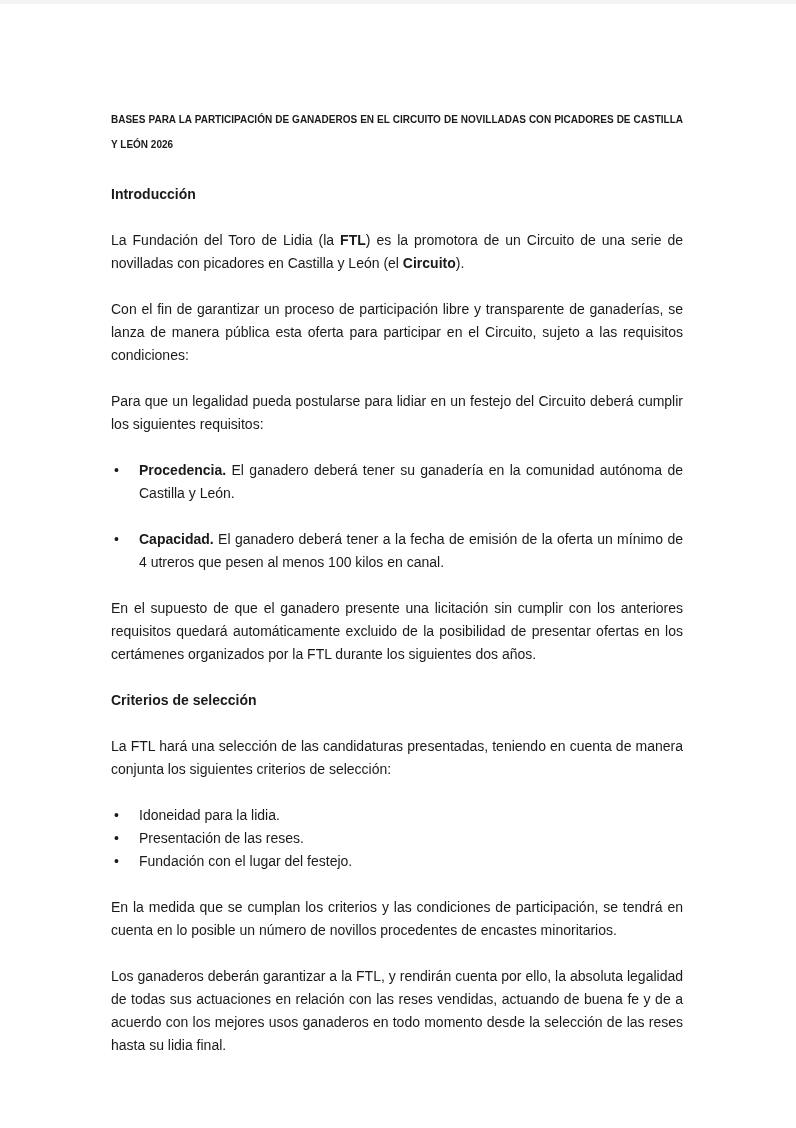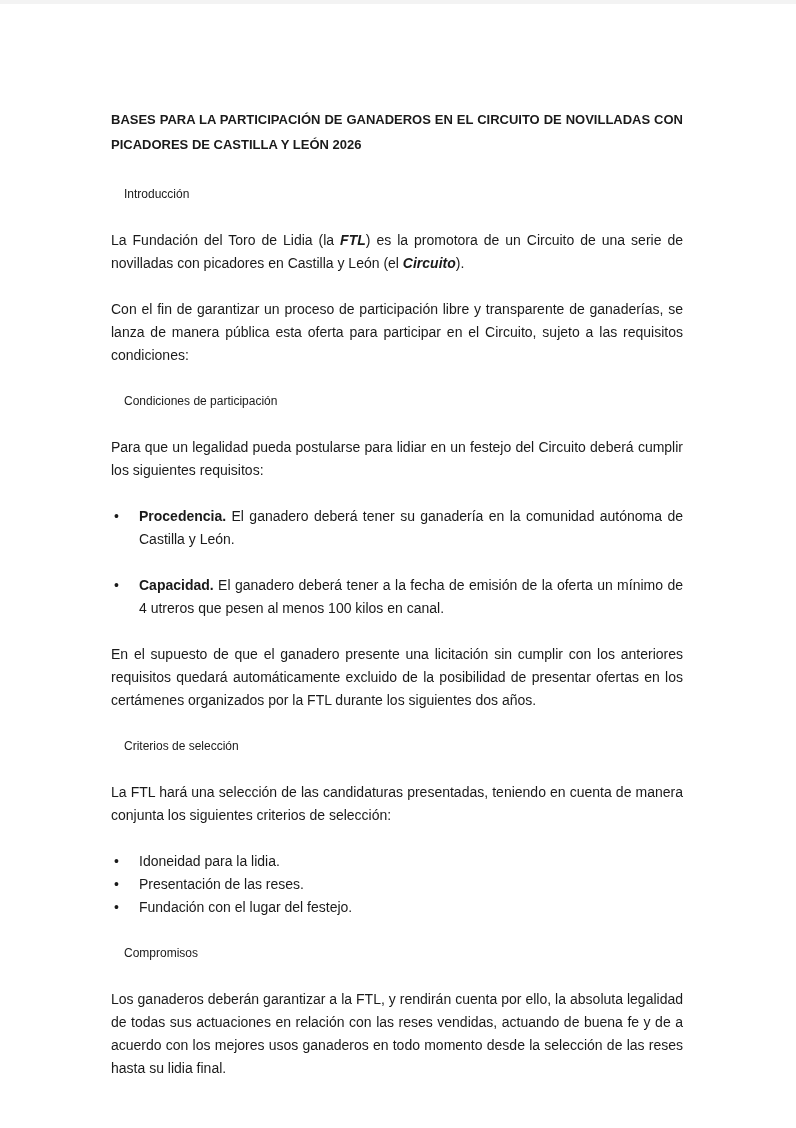--- a/index.html
+++ b/index.html
@@ -22,37 +22,36 @@
     top: 0; left: 0; right: 0;
     height: 4px;
     background: #f3f3f3;
   }
   .content {
     padding: 107px 113px 40px 111px; 
     font-size: 14px;
     line-height: 23px;
   }
   .doc-title {
-    font-size: 13px;
+    font-size: 10px;
     font-weight: bold;
     line-height: 25px;
     text-align: justify;
     margin-bottom: 26px;
   }
   .doc-heading {
-    font-size: 12px;
-    font-weight: normal;
+    font-size: 14px;
+    font-weight: bold;
     margin-bottom: 23px;
-    margin-left: 13px;
   }
   .doc-para {
     text-align: justify;
     margin-bottom: 23px;
   }
-  .bi { font-weight: bold; font-style: italic; }
+  .bi { font-weight: bold; }
   .b  { font-weight: bold; margin-top: 16px; }
   .doc-list {
     list-style: none;
     margin: 0;
     padding: 0;
   }
   .doc-list li {
     position: relative;
     padding-left: 28px;
     text-align: justify;
@@ -74,40 +73,39 @@
   <div class="content">
 
     <div class="doc-title">BASES PARA LA PARTICIPACIÓN DE GANADEROS EN EL CIRCUITO DE NOVILLADAS CON PICADORES DE CASTILLA Y LEÓN 2026</div>
 
     <div class="doc-heading">Introducción</div>
 
     <p class="doc-para"><span>La Fundación del Toro de Lidia (la </span><span class="bi">FTL</span><span>) es la promotora de un Circuito de una serie de novilladas con picadores en Castilla y León (el </span><span class="bi">Circuito</span><span>).</span></p>
 
     <p class="doc-para">Con el fin de garantizar un proceso de participación libre y transparente de ganaderías, se lanza de manera pública esta oferta para participar en el Circuito, sujeto a las requisitos condiciones:</p>
 
-    <div class="doc-heading">Condiciones de participación</div>
 
     <p class="doc-para">Para que un legalidad pueda postularse para lidiar en un festejo del Circuito deberá cumplir los siguientes requisitos:</p>
 
     <ul class="doc-list spaced">
       <li><span class="bullet">•</span><span class="b">Procedencia.</span><span> El ganadero deberá tener su ganadería en la comunidad autónoma de Castilla y León.</span></li>
       <li><span class="bullet">•</span><span class="b">Capacidad.</span><span> El ganadero deberá tener a la fecha de emisión de la oferta un mínimo de 4 utreros que pesen al menos 100 kilos en canal.</span></li>
     </ul>
 
     <p class="doc-para">En el supuesto de que el ganadero presente una licitación sin cumplir con los anteriores requisitos quedará automáticamente excluido de la posibilidad de presentar ofertas en los certámenes organizados por la FTL durante los siguientes dos años.</p>
 
     <div class="doc-heading">Criterios de selección</div>
 
     <p class="doc-para">La FTL hará una selección de las candidaturas presentadas, teniendo en cuenta de manera conjunta los siguientes criterios de selección:</p>
 
     <ul class="doc-list tight">
       <li><span class="bullet">•</span><span>Idoneidad para la lidia.</span></li>
       <li><span class="bullet">•</span><span>Presentación de las reses.</span></li>
       <li><span class="bullet">•</span><span>Fundación con el lugar del festejo.</span></li>
     </ul>
 
+    <p class="doc-para">En la medida que se cumplan los criterios y las condiciones de participación, se tendrá en cuenta en lo posible un número de novillos procedentes de encastes minoritarios.</p>
 
-    <div class="doc-heading">Compromisos</div>
 
     <p class="doc-para">Los ganaderos deberán garantizar a la FTL, y rendirán cuenta por ello, la absoluta legalidad de todas sus actuaciones en relación con las reses vendidas, actuando de buena fe y de a acuerdo con los mejores usos ganaderos en todo momento desde la selección de las reses hasta su lidia final.</p>
 
   </div>
 </div>
 
 </body></html>

